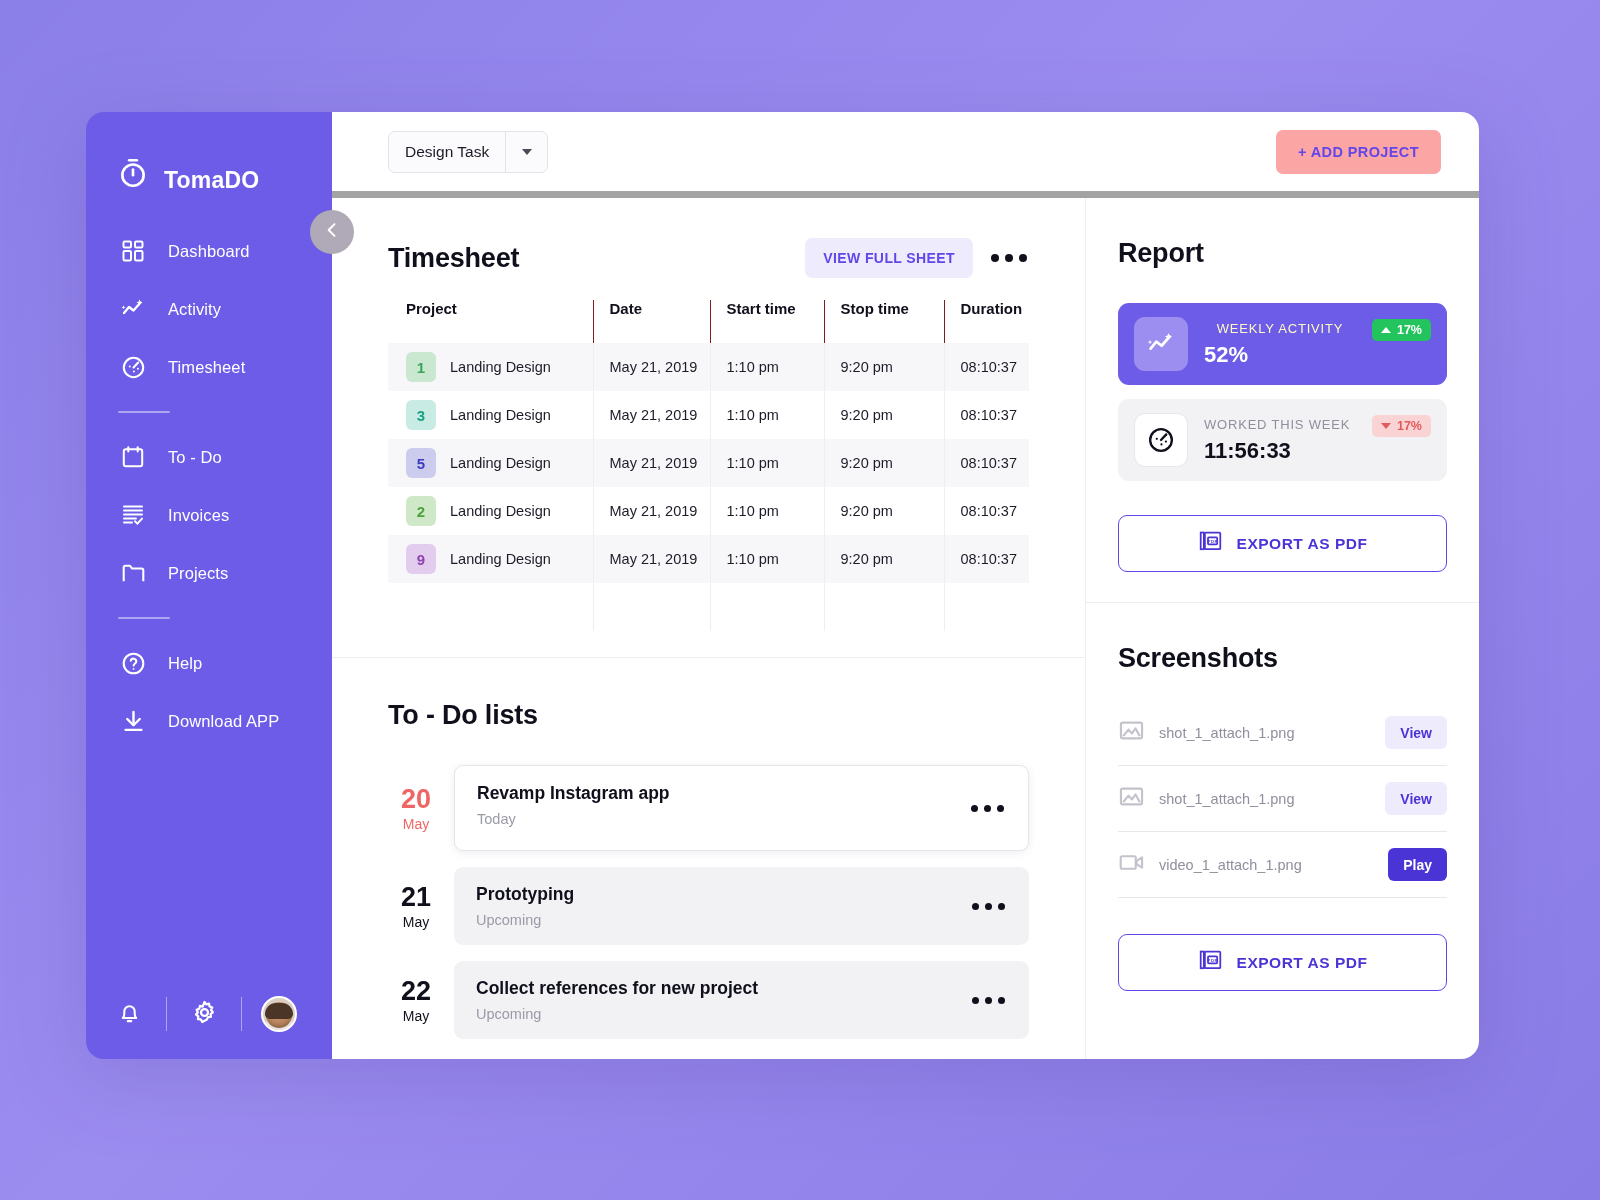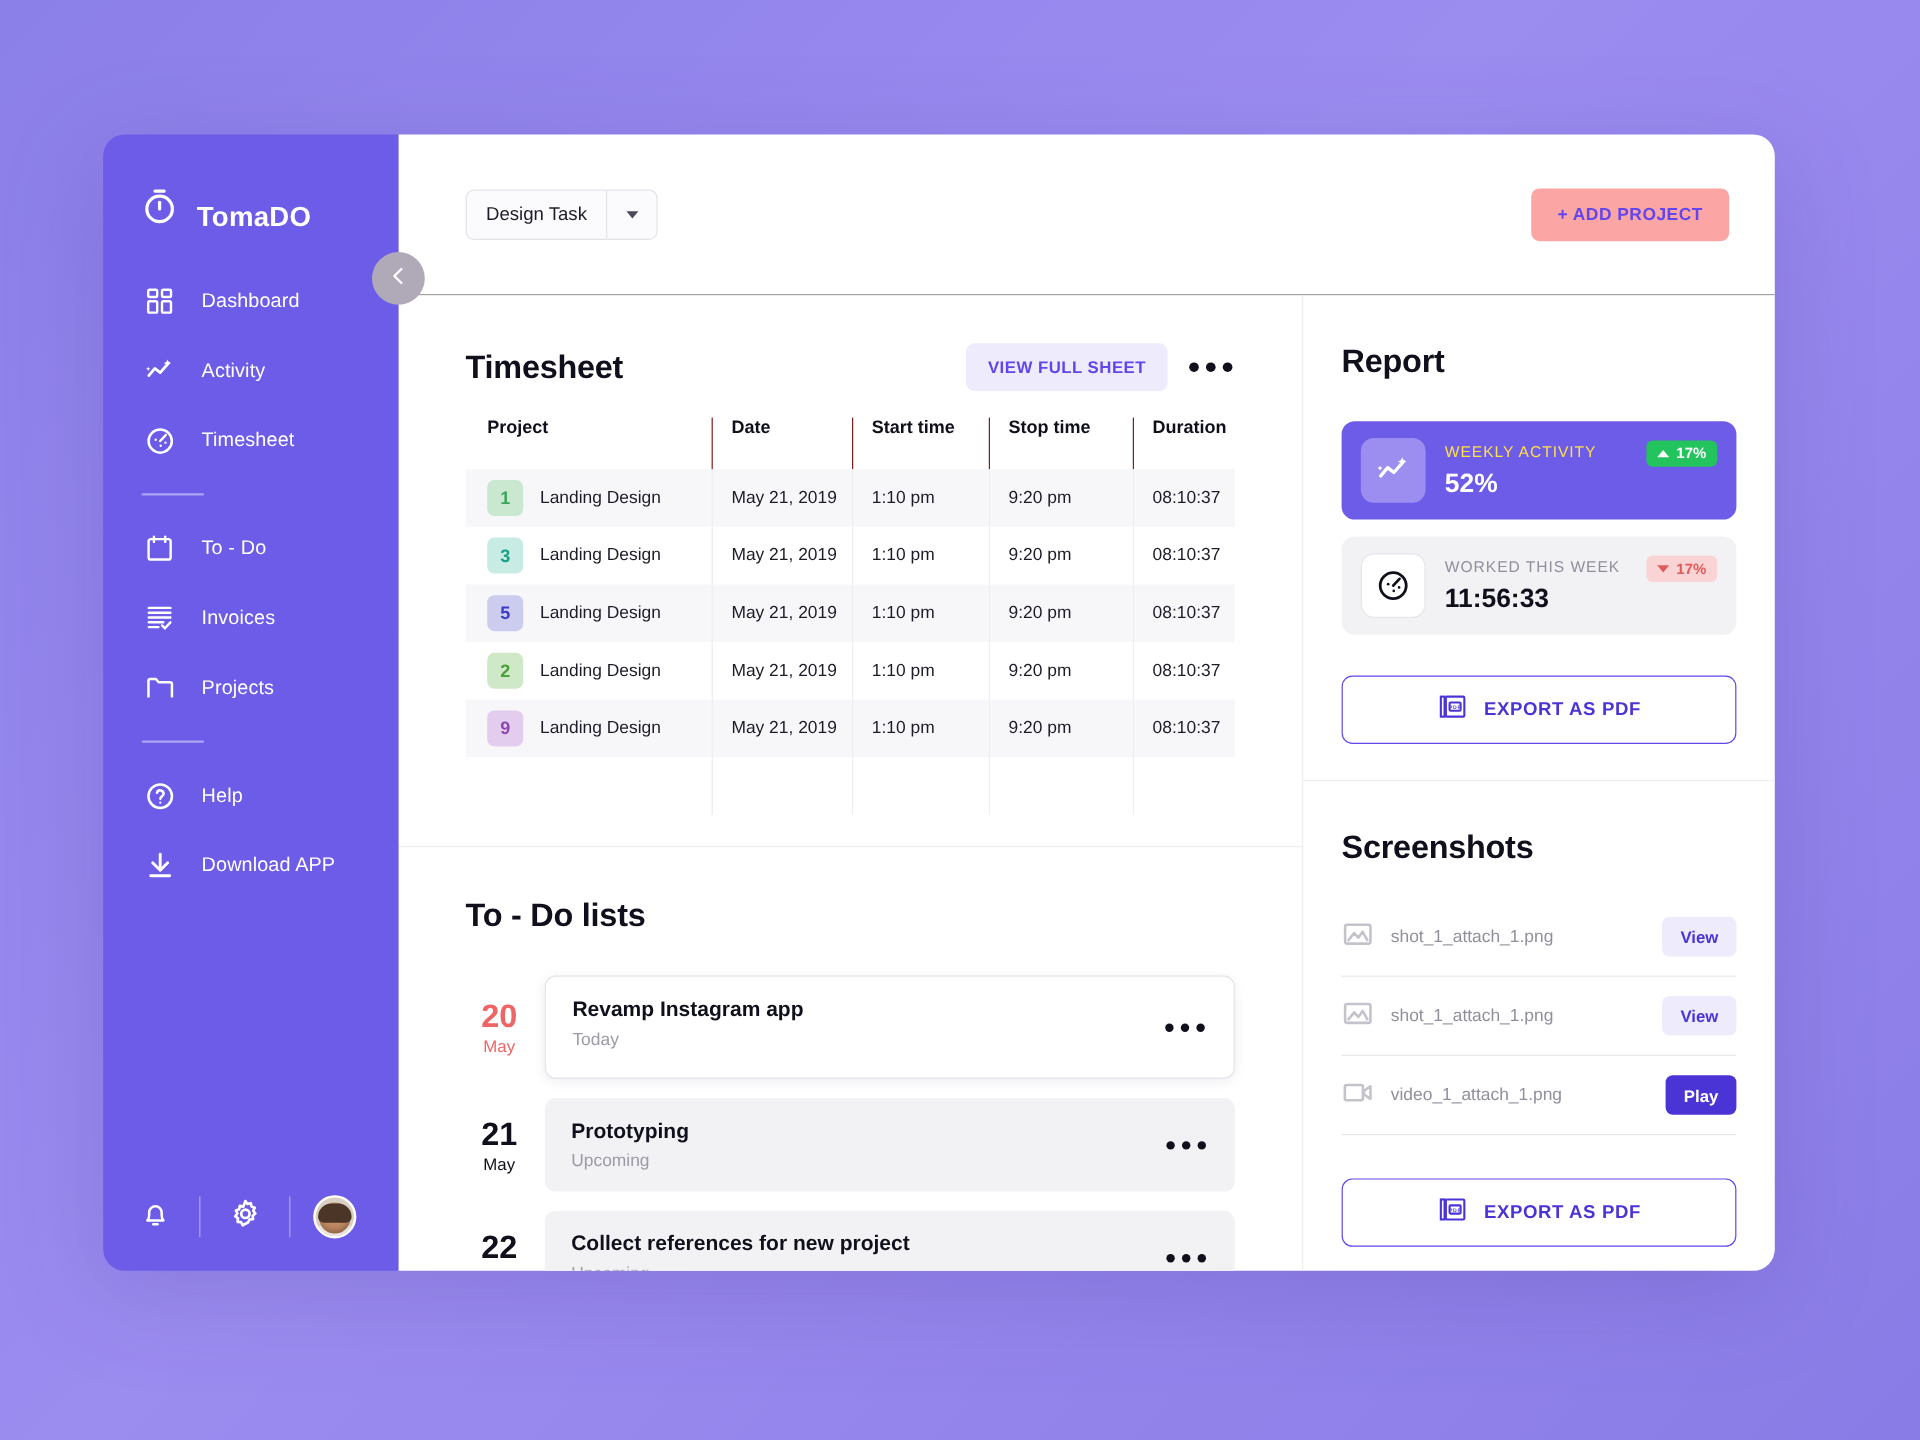--- a/index.html
+++ b/index.html
@@ -151,26 +151,26 @@
     flex: 1;
     background: #ffffff;
     border-radius: 0 18px 18px 0;
     display: flex;
     flex-direction: column;
     position: relative;
     overflow: hidden;
   }
 
   .topbar {
-    height: 134px;
+    height: 86px;
     display: flex;
     align-items: center;
     padding: 0 38px 0 56px;
     flex-shrink: 0;
-    border-bottom: 1px solid #a3a3a3;
+    border-bottom: 7px solid #a3a3a3;
   }
   .project-select {
     display: flex;
     align-items: stretch;
     height: 42px;
     border: 1px solid #e3e3ea;
     border-radius: 7px;
     background: #fbfbfd;
     overflow: hidden;
     cursor: pointer;
@@ -353,21 +353,21 @@
   .rc-icon {
     width: 54px; height: 54px;
     border-radius: 11px;
     display: flex; align-items: center; justify-content: center;
     flex-shrink: 0;
   }
   .report-card.primary .rc-icon { background: #9c8ef0; }
   .report-card.neutral .rc-icon { background: #ffffff; border: 1px solid #e6e6ec; }
   .rc-body { flex: 1; min-width: 0; }
   .rc-label { font-size: 13px; letter-spacing: 0.8px; margin-bottom: 6px; }
-  .report-card.primary .rc-label { color: #fde047; }
+  .report-card.primary .rc-label { color: #fef9c3; text-align: center; }
   .report-card.neutral .rc-label { color: #8f8f9d; }
   .rc-value { font-size: 22px; font-weight: bold; }
   .report-card.primary .rc-value { color: #ffffff; }
   .report-card.neutral .rc-value { color: #10101c; }
   .rc-pill {
     align-self: flex-start;
     margin-top: 2px;
     border-radius: 5px;
     padding: 4px 9px;
     font-size: 12.5px;

